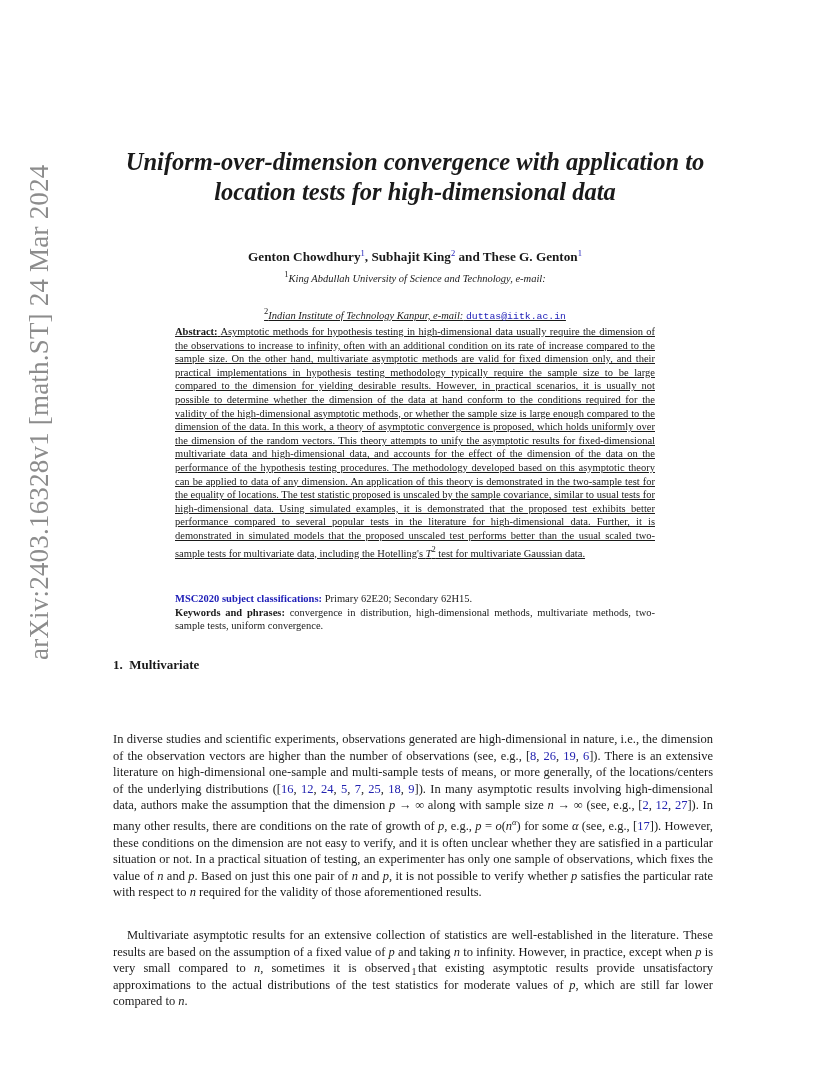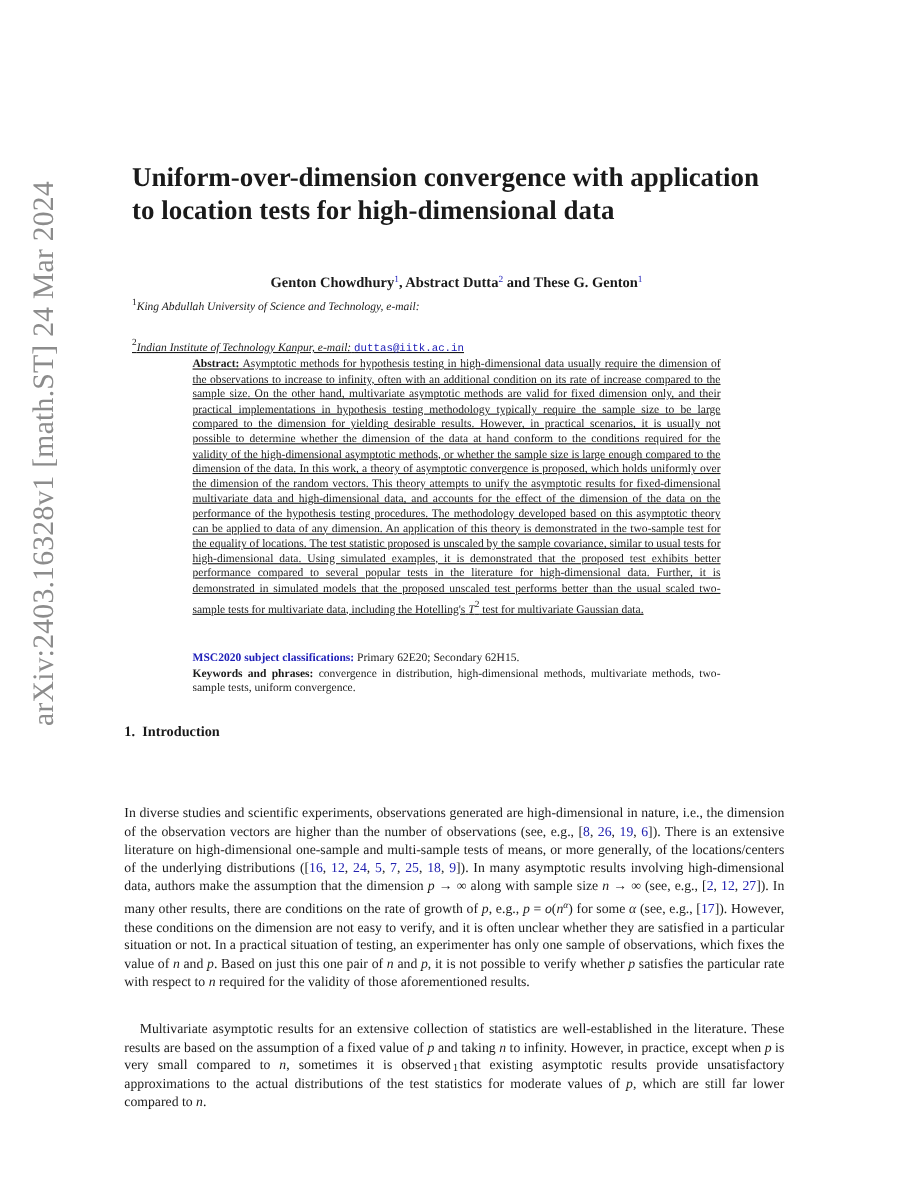--- a/index.html
+++ b/index.html
@@ -8,30 +8,30 @@
     font-family: "Liberation Serif", "DejaVu Serif", serif; color: #1a1a1a;
   }
   .arxiv-stamp {
     position: absolute; left: 24px; top: 660px;
     transform-origin: left top; transform: rotate(-90deg);
     white-space: nowrap; font-size: 27px; color: #8c8c8c;
     font-family: "Liberation Serif", serif; letter-spacing: 0.2px;
   }
   .title {
     position: absolute; left: 120px; width: 590px; top: 147px;
-    text-align: left; font-weight: bold; font-size: 24.5px; line-height: 30px;
+    text-align: center; font-weight: bold; font-size: 24.5px; line-height: 30px; font-style: italic;
   }
   .authors {
     position: absolute; left: 120px; width: 590px; top: 248px;
     text-align: center; font-weight: bold; font-size: 13.2px;
   }
   sup { font-size: 8.5px; vertical-align: 5px; font-weight: normal; }
   .sup-link { color: #1a1ab8; }
   .affil {
-    position: absolute; left: 120px; width: 590px; 
+    position: absolute; left: 120px; width: 590px; text-align: center;
     font-size: 10.5px; line-height: 14px;
   }
   .affil .it { font-style: italic; }
   .mono { font-family: "Liberation Mono", "DejaVu Sans Mono", monospace; color: #2020b8; font-size: 9.8px; }
   .affil1 { top: 267px; }
   .affil2 { top: 304px; text-decoration: underline; }
   .abstract {
     position: absolute; left: 175px; width: 480px; top: 325px;
     font-size: 10.5px; line-height: 13.6px; text-align: justify; text-decoration: underline;
   }
@@ -57,21 +57,21 @@
   }
 </style>
 </head>
 <body>
 
 <div class="arxiv-stamp">arXiv:2403.16328v1  [math.ST]  24 Mar 2024</div>
 
 <h1 class="title" style="margin:0;">Uniform-over-dimension convergence with application to location tests for high-dimensional data</h1>
 
 <div class="authors">
-  <span>Genton Chowdhury</span><sup class="sup-link">1</sup><span>, </span><span>Abstract Dutta</span><sup class="sup-link">2</sup><span style="font-weight:bold"> and </span><span>These G. Genton</span><sup class="sup-link">1</sup>
+  <span>Genton Chowdhury</span><sup class="sup-link">1</sup><span>, </span><span>Subhajit King</span><sup class="sup-link">2</sup><span style="font-weight:bold"> and </span><span>These G. Genton</span><sup class="sup-link">1</sup>
 </div>
 
 <div class="affil affil1">
   <sup>1</sup><span class="it">King Abdullah University of Science and Technology, e-mail:</span><br>
 </div>
 
 <div class="affil affil2">
   <sup>2</sup><span class="it">Indian Institute of Technology Kanpur, e-mail:</span> <span class="mono">duttas@iitk.ac.in</span>
 </div>
 
@@ -80,19 +80,19 @@
   <span>Asymptotic methods for hypothesis testing in high-dimensional data usually require the dimension of the observations to increase to infinity, often with an additional condition on its rate of increase compared to the sample size. On the other hand, multivariate asymptotic methods are valid for fixed dimension only, and their practical implementations in hypothesis testing methodology typically require the sample size to be large compared to the dimension for yielding desirable results. However, in practical scenarios, it is usually not possible to determine whether the dimension of the data at hand conform to the conditions required for the validity of the high-dimensional asymptotic methods, or whether the sample size is large enough compared to the dimension of the data. In this work, a theory of asymptotic convergence is proposed, which holds uniformly over the dimension of the random vectors. This theory attempts to unify the asymptotic results for fixed-dimensional multivariate data and high-dimensional data, and accounts for the effect of the dimension of the data on the performance of the hypothesis testing procedures. The methodology developed based on this asymptotic theory can be applied to data of any dimension. An application of this theory is demonstrated in the two-sample test for the equality of locations. The test statistic proposed is unscaled by the sample covariance, similar to usual tests for high-dimensional data. Using simulated examples, it is demonstrated that the proposed test exhibits better performance compared to several popular tests in the literature for high-dimensional data. Further, it is demonstrated in simulated models that the proposed unscaled test performs better than the usual scaled two-sample tests for multivariate data, including the Hotelling's</span>
   <i>T</i><sup>2</sup><span> test for multivariate Gaussian data.</span>
 </div>
 
 <div class="msc">
   <span class="blue">MSC2020 subject classifications:</span><span> Primary 62E20; Secondary 62H15.</span><br>
   <b>Keywords and phrases:</b><span> convergence in distribution, high-dimensional methods, multivariate methods, two-sample tests, uniform convergence.</span>
 </div>
 
 <div class="section-title">
-  <span>1.</span>&nbsp;&nbsp;<span>Introduction</span>
+  <span>1.</span>&nbsp;&nbsp;<span>Multivariate</span>
 </div>
 
 <div class="body-text p1"><span>In diverse studies and scientific experiments, observations generated are high-dimensional in nature, i.e., the dimension of the observation vectors are higher than the number of observations (see, e.g., [</span><span class="cite">8</span><span>, </span><span class="cite">26</span><span>, </span><span class="cite">19</span><span>, </span><span class="cite">6</span><span>]). There is an extensive literature on high-dimensional one-sample and multi-sample tests of means, or more generally, of the locations/centers of the underlying distributions ([</span><span class="cite">16</span><span>, </span><span class="cite">12</span><span>, </span><span class="cite">24</span><span>, </span><span class="cite">5</span><span>, </span><span class="cite">7</span><span>, </span><span class="cite">25</span><span>, </span><span class="cite">18</span><span>, </span><span class="cite">9</span><span>]). In many asymptotic results involving high-dimensional data, authors make the assumption that the dimension </span><i class="m">p</i><span> → ∞ along with sample size </span><i class="m">n</i><span> → ∞ (see, e.g., [</span><span class="cite">2</span><span>, </span><span class="cite">12</span><span>, </span><span class="cite">27</span><span>]). In many other results, there are conditions on the rate of growth of </span><i class="m">p</i><span>, e.g., </span><i class="m">p</i><span> = </span><i class="m">o</i><span>(</span><i class="m">n</i><sup class="m">α</sup><span>) for some </span><i class="m">α</i><span> (see, e.g., [</span><span class="cite">17</span><span>]). However, these conditions on the dimension are not easy to verify, and it is often unclear whether they are satisfied in a particular situation or not. In a practical situation of testing, an experimenter has only one sample of observations, which fixes the value of </span><i class="m">n</i><span> and </span><i class="m">p</i><span>. Based on just this one pair of </span><i class="m">n</i><span> and </span><i class="m">p</i><span>, it is not possible to verify whether </span><i class="m">p</i><span> satisfies the particular rate with respect to </span><i class="m">n</i><span> required for the validity of those aforementioned results.</span></div>
 <div class="body-text p2"><span>Multivariate asymptotic results for an extensive collection of statistics are well-established in the literature. These results are based on the assumption of a fixed value of </span><i class="m">p</i><span> and taking </span><i class="m">n</i><span> to infinity. However, in practice, except when </span><i class="m">p</i><span> is very small compared to </span><i class="m">n</i><span>, sometimes it is observed that existing asymptotic results provide unsatisfactory approximations to the actual distributions of the test statistics for moderate values of </span><i class="m">p</i><span>, which are still far lower compared to </span><i class="m">n</i><span>.</span></div>
 
 <div class="page-num">1</div>
 
 </body></html>

